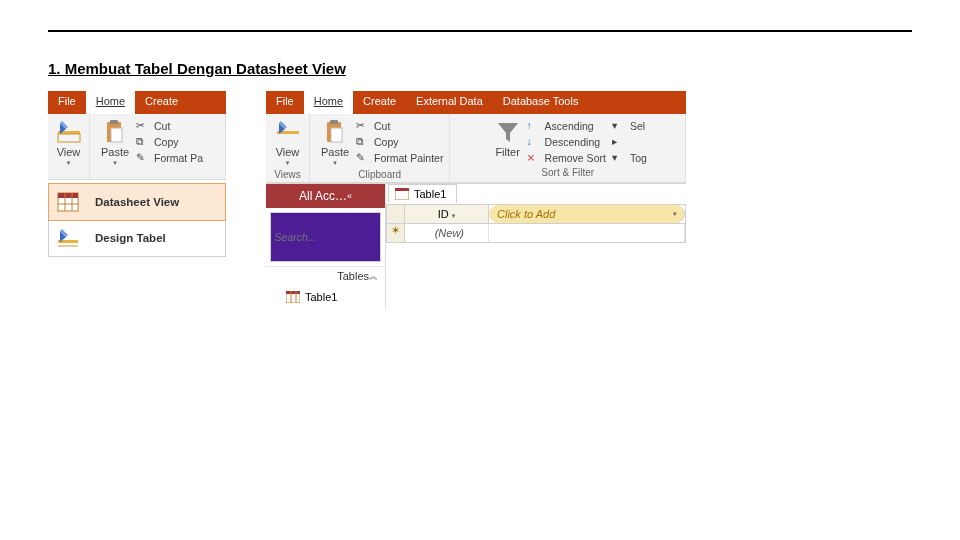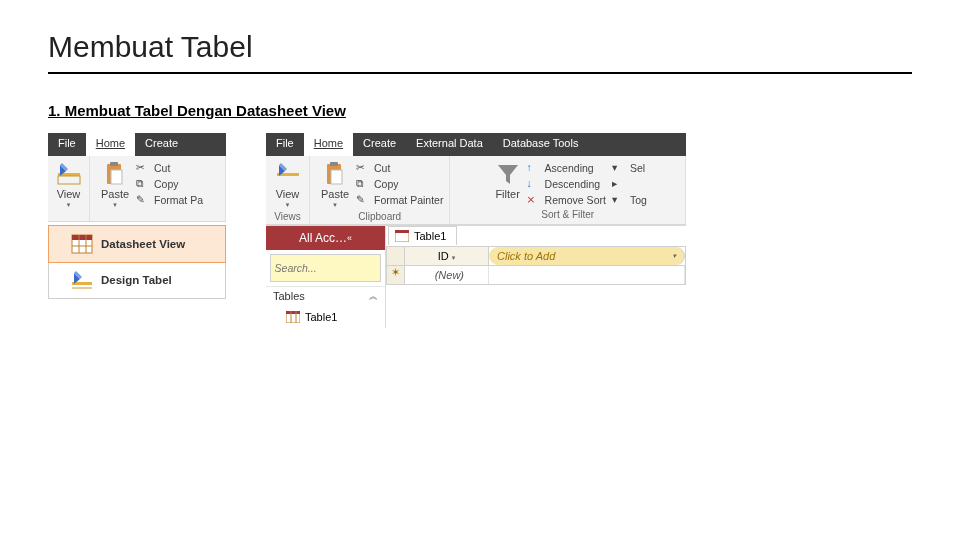--- a/index.html
+++ b/index.html
@@ -6,53 +6,53 @@
   body { font-family: 'Segoe UI', Arial, sans-serif; background: #fff; width: 960px; height: 540px; overflow: hidden; position: relative; }
   .slide { padding: 30px 48px; }
   .title { font-size: 30px; font-weight: 300; color: #222; margin-bottom: 8px; }
   .hr { border: 0; border-top: 2px solid #000; margin-bottom: 28px; }
   .subtitle { font-size: 15px; font-weight: 700; text-decoration: underline; color: #000; margin-bottom: 14px; }
   .para { font-size: 14.5px; color: #111; line-height: 1.35; max-width: 740px; margin-bottom: 28px; }
 
   .shots { display: flex; gap: 40px; align-items: flex-start; }
 
   
-  .tabstrip { display: flex; background: #404040; height: 23px; font-size: 11px; color: #fff; }
+  .tabstrip { display: flex; background: #c2410c; height: 23px; font-size: 11px; color: #fff; }
   .tabstrip .tab { padding: 4px 10px 0; cursor: default; }
   .tabstrip .tab.active { background: #fff; color: #333; text-decoration: underline; }
   .tabstrip .tab.filetab { color: #fff; }
 
   .ribbon { background: #f3f3f3; border-bottom: 1px solid #d8d8d8; display: flex; font-size: 11px; color: #444; }
   .group { border-right: 1px solid #e0e0e0; padding: 3px 6px 0; display: flex; flex-direction: column; align-items: center; }
   .grouplabel { font-size: 10px; color: #666; text-align: center; padding: 2px 0; }
   .vbtn { display: flex; flex-direction: column; align-items: center; width: 38px; padding-top: 2px; }
   .vbtn .ico { width: 26px; height: 26px; margin-bottom: 1px; }
   .smallbtns { display: flex; flex-direction: column; gap: 2px; padding-top: 2px; }
   .smallbtn { display: flex; align-items: center; gap: 4px; font-size: 10.5px; color: #444; }
   .smallbtn .mi { width: 14px; height: 14px; }
   .drop { font-size: 7px; color: #666; margin-top: 1px; }
 
   
   .ico-view svg, .ico-paste svg { width: 100%; height: 100%; }
 
   
   .shot1 { width: 178px; }
   .viewmenu { background: #fff; border: 1px solid #cfcfcf; margin-top: 3px; }
-  .menuitem { display: flex; align-items: center; gap: 8px; padding: 8px 22px; font-size: 11.5px; font-weight: 600; color: #333; }
+  .menuitem { display: flex; align-items: center; gap: 16px; padding: 8px 8px; font-size: 11.5px; font-weight: 600; color: #333; }
   .menuitem.sel { background: #fde8d6; border: 1px solid #f0a060; margin: -1px; }
   .datasheet-ico { width: 22px; height: 20px; }
   .design-ico { width: 22px; height: 20px; }
 
   
   .shot2 { width: 420px; }
   .below { display: flex; background: #fff; border-top: 1px solid #d8d8d8; }
   .navpane { width: 120px; border-right: 1px solid #dcdcdc; background: #fff; font-size: 11px; }
   .navhead { background: #a4373a; color: #fff; padding: 5px 7px; display: flex; justify-content: center; align-items: center; font-size: 12px; }
-  .navsearch { width: 94%; margin: 4px auto; display: block; border: 1px solid #cfcfcf; padding: 7px 4px; font-size: 10.5px; font-style: italic; color: #888; background: #fef9c3; }
-  .navgroup { padding: 3px 7px; font-size: 11px; color: #333; display: flex; justify-content: space-between; border-top: 1px solid #e8e8e8; }
+  .navsearch { width: 94%; margin: 4px auto; display: block; border: 1px solid #cfcfcf; padding: 18px 4px; font-size: 10.5px; font-style: italic; color: #888; background: #4c1d95; }
+  .navgroup { padding: 3px 7px; font-size: 11px; color: #333; display: flex; justify-content: flex-end; border-top: 1px solid #e8e8e8; }
   .navitem { padding: 5px 8px 5px 20px; display: flex; align-items: center; gap: 5px; font-size: 11px; }
   .tblicon { width: 14px; height: 12px; }
 
   .dsarea { flex: 1; background: #fff; }
   .dstab { display: inline-flex; align-items: center; gap: 5px; border: 1px solid #d0d0d0; border-bottom: none; padding: 3px 10px 3px 6px; font-size: 11px; background: #fff; margin-left: 2px; }
   .dshead { display: flex; border: 1px solid #d0d0d0; font-size: 11px; }
   .dshead .cell { padding: 3px 8px; border-right: 1px solid #d0d0d0; background: #f7f2e6; }
   .dshead .idcell { width: 84px; text-align: center; }
   .dshead .addcell { background: #f7e6a8; font-style: italic; color: #a07000; flex: 1; display: flex; justify-content: space-between; align-items: center; border-radius: 9px; }
   .dsrow { display: flex; border: 1px solid #d0d0d0; border-top: none; font-size: 11px; }
@@ -60,21 +60,20 @@
   .dsrow .cell { padding: 3px 24px; border-right: 1px solid #e3e3e3; }
   .dsrow .idv { width: 84px; text-align: right; font-style: italic; color: #555; }
 
   .chev { font-size: 9px; color: #fff; }
   .chev2 { font-size: 9px; color: #666; }
 </style>
 </head>
 <body>
 
 <div class="slide">
-  <div class="title">Membuat Tabel</div>
   <hr class="hr">
   <div class="subtitle">1. Membuat Tabel Dengan Datasheet View</div>
 
   <div class="shots">
 
     <div class="shot1">
       <div class="tabstrip">
         <div class="tab filetab">File</div>
         <div class="tab active">Home</div>
         <div class="tab">Create</div>

